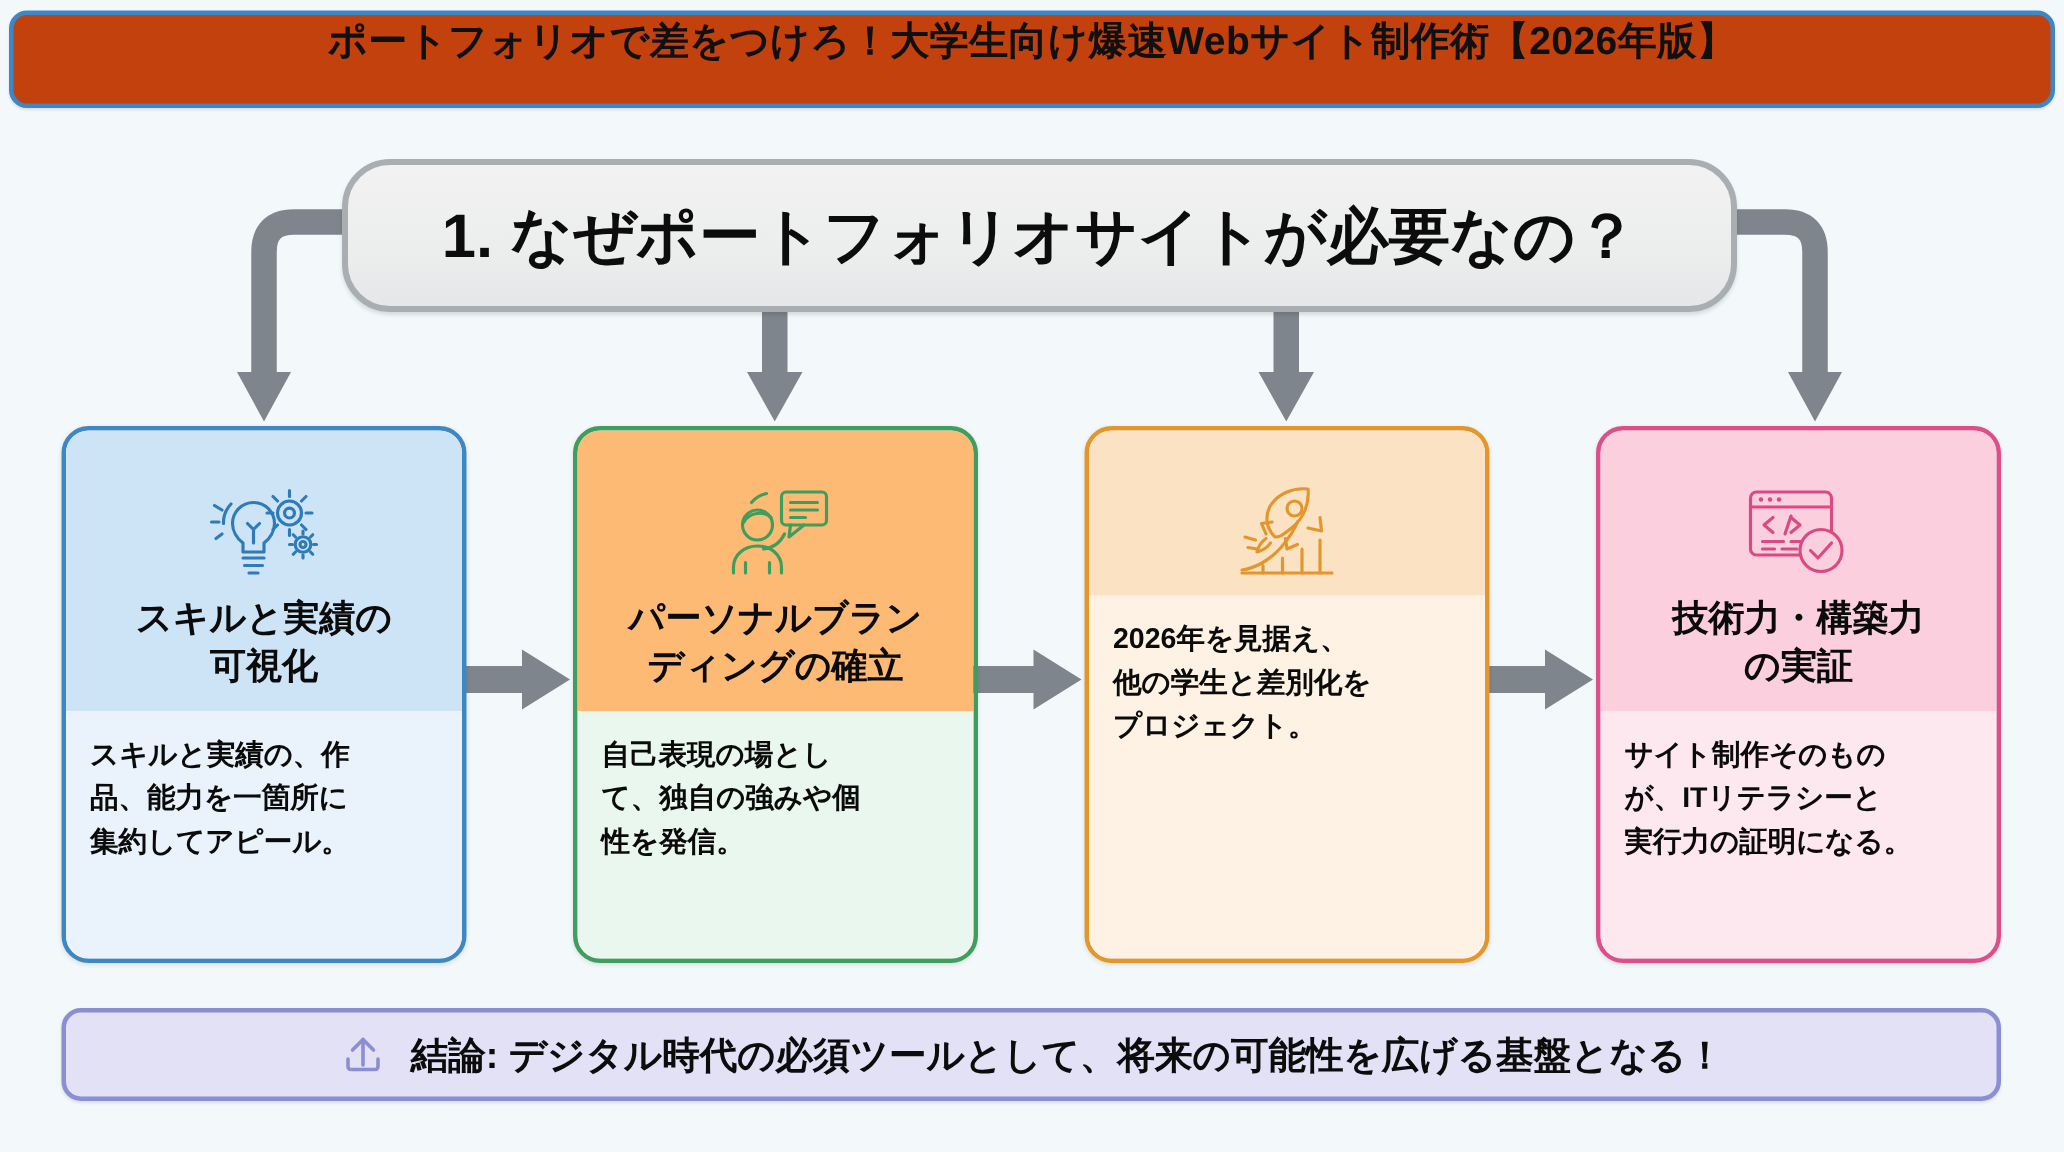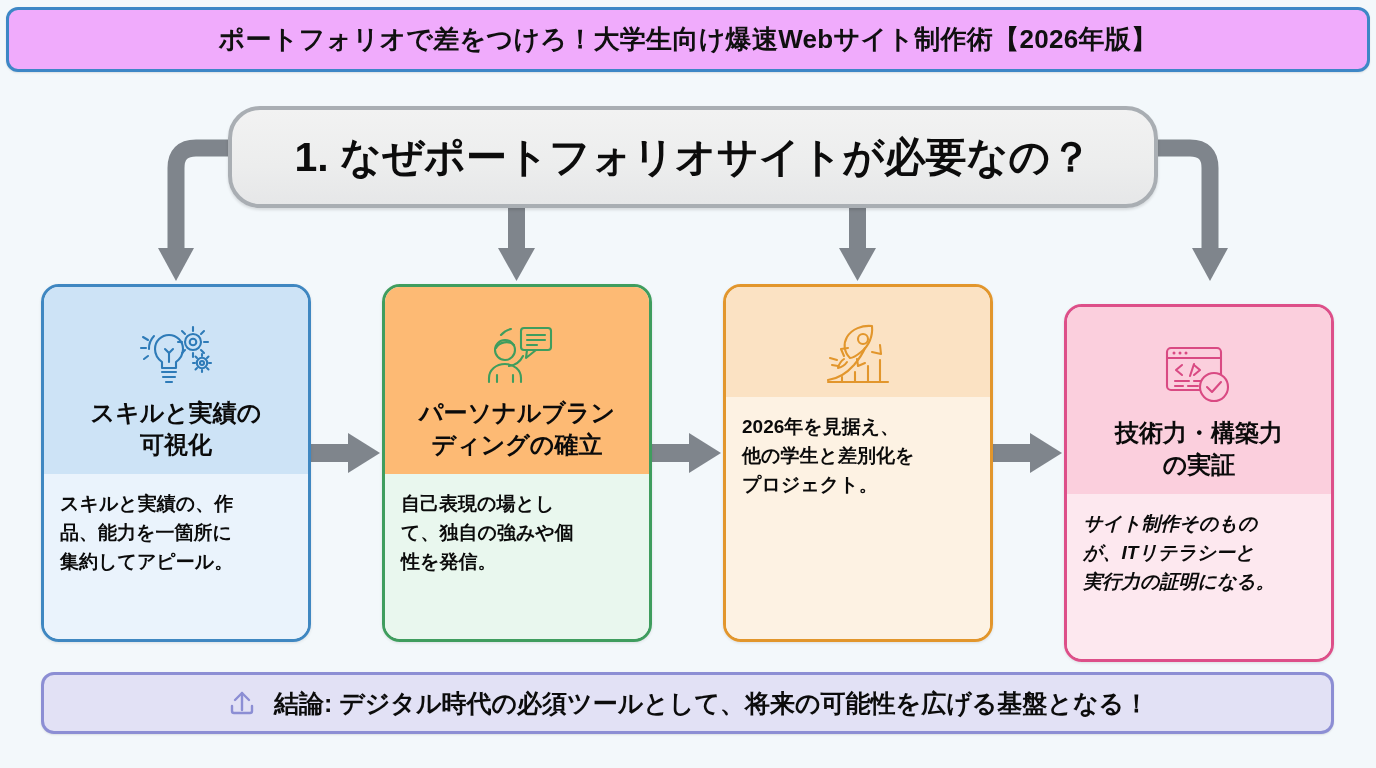--- a/index.html
+++ b/index.html
@@ -23,25 +23,25 @@
     height: 768px;
   }
 
   
   .title-bar {
     position: absolute;
     left: 6px;
     top: 7px;
     width: 1364px;
     height: 65px;
-    background: #f0abfc;
+    background: #c2410c;
     border: 3px solid #3d87c6;
     border-radius: 12px;
     display: flex;
-    align-items: center;
+    align-items: flex-start;
     justify-content: center;
     box-shadow: 0 1px 2px rgba(0,0,0,0.10);
   }
   .title-text {
     font-size: 26px;
     font-weight: bold;
     color: #101010;
     letter-spacing: 0.3px;
     white-space: nowrap;
   }
@@ -155,23 +155,23 @@
   .card-2 { left: 382px; border-color: #3f9d5e; }
   .card-2 .card-top  { background: #fdba74; }
   .card-2 .card-body { background: #e9f7ee; }
 
   
   .card-3 { left: 723px; border-color: #e2962c; }
   .card-3 .card-top  { background: #fbe2c3; }
   .card-3 .card-body { background: #fdf2e3; }
 
   
-  .card-4 { left: 1064px; border-color: #dd4f89; margin-top: 20px; }
+  .card-4 { left: 1064px; border-color: #dd4f89; }
   .card-4 .card-top  { background: #fbcfdd; }
-  .card-4 .card-body { background: #fde8ef; font-style: italic; }
+  .card-4 .card-body { background: #fde8ef; }
 
   
   .footer-bar {
     position: absolute;
     left: 41px;
     top: 672px;
     width: 1293px;
     height: 62px;
     background: #e2e1f5;
     border: 3px solid #8c8ed4;

